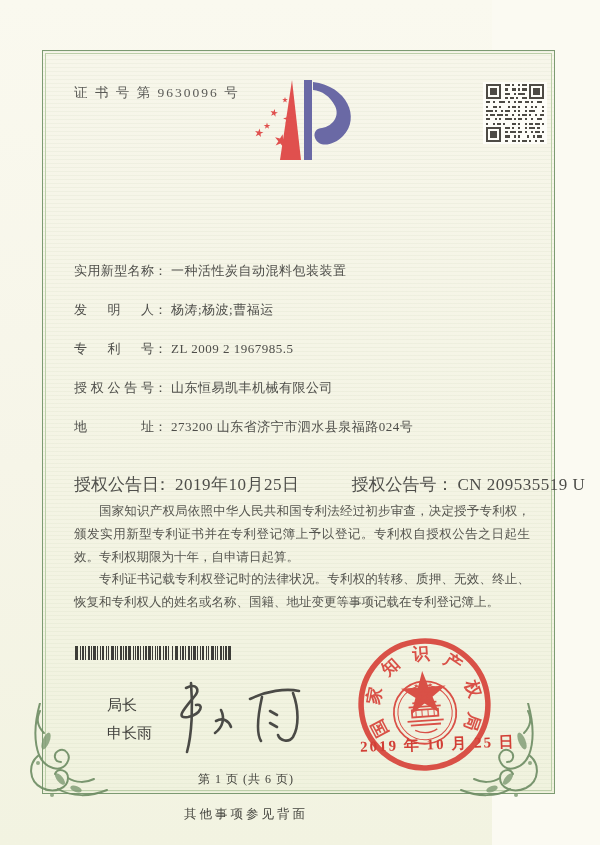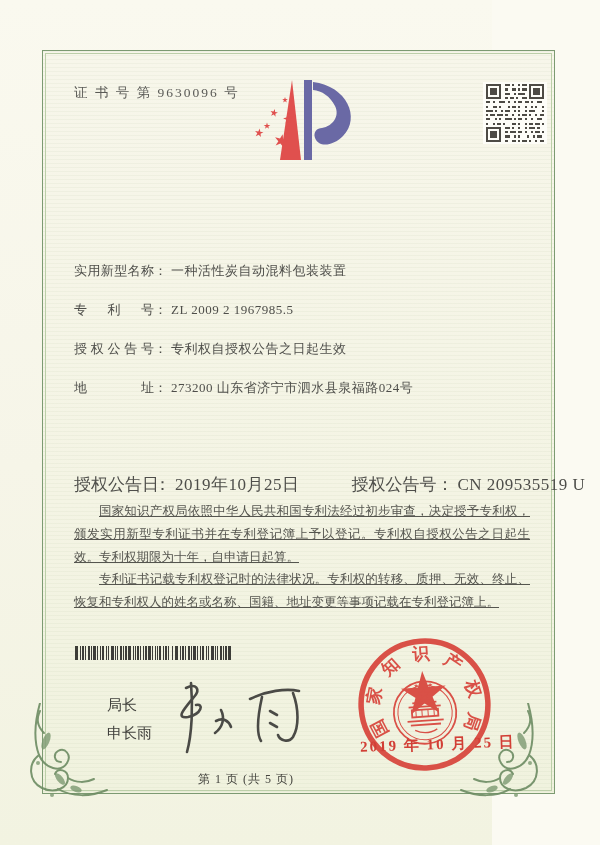--- a/index.html
+++ b/index.html
@@ -45,21 +45,20 @@
     vertical-align:top;
   }
   .fcolon{display:inline-block;margin-right:4px;}
   .fval{letter-spacing:0.5px;}
   .grant{position:absolute;left:74px;top:473px;width:470px;font-size:17px;color:#4e4e4a;white-space:nowrap;}
   .grant .pair2{margin-left:52px;}
   .paras{
     position:absolute;left:74px;top:500px;width:456px;
     font-size:12.5px;line-height:1.82;color:#55554f;
     text-align:justify;
-    text-decoration:underline;
   }
   .paras p{margin:0;text-indent:2em;}
   .barcode{position:absolute;left:75px;top:646px;width:156px;height:14px;}
   .signoff{
     position:absolute;left:75px;top:691px;
     font-size:15px;line-height:1.85;color:#3f3f3b;
     font-family:"Liberation Sans","DejaVu Sans",sans-serif;
     margin-left:32px;
   }
   .signature{position:absolute;left:158px;top:680px;width:165px;height:80px;}
@@ -137,24 +136,27 @@
       <path d="M10,27.5 h18" stroke-dasharray="1 2 2 1 1 1 2 1 1 2 1"></path>
     </g>
   </svg>
 
 
   <div class="fields">
     <div class="frow">
       <span class="flabel">实用新型名称</span><span class="fcolon">：</span><span class="fval">一种活性炭自动混料包装装置</span>
     </div>
     <div class="frow">
+      <span class="flabel">发明人</span><span class="fcolon">：</span><span class="fval">杨涛;杨波;曹福运</span>
+    </div>
+    <div class="frow">
       <span class="flabel">专利号</span><span class="fcolon">：</span><span class="fval">ZL 2009 2 1967985.5</span>
     </div>
     <div class="frow">
-      <span class="flabel">授权公告号</span><span class="fcolon">：</span><span class="fval">专利权自授权公告之日起生效</span>
+      <span class="flabel">授权公告号</span><span class="fcolon">：</span><span class="fval">山东恒易凯丰机械有限公司</span>
     </div>
     <div class="frow">
       <span class="flabel">地址</span><span class="fcolon">：</span><span class="fval">273200 山东省济宁市泗水县泉福路024号</span>
     </div>
   </div>
 
   <div class="grant">
     <span class="flabel">授权公告日</span><span class="fcolon">：</span><span class="fval">2019年10月25日</span><span class="pair2"></span><span>授权公告号</span><span class="fcolon">：</span><span class="fval">CN 209535519 U</span>
   </div>
 
@@ -245,15 +247,16 @@
     </g>
     <g fill="#7d9a72" opacity="0.8">
       <ellipse cx="38" cy="38" rx="3.5" ry="9" transform="rotate(22 38 38)"></ellipse>
       <ellipse cx="52" cy="76" rx="3" ry="7" transform="rotate(-40 52 76)"></ellipse>
       <ellipse cx="68" cy="86" rx="3" ry="6" transform="rotate(-70 68 86)"></ellipse>
       <circle cx="30" cy="60" r="2"></circle>
       <circle cx="44" cy="92" r="2"></circle>
     </g>
   </svg>
 
-  <div class="pagefoot">第 1 页 (共 5 页)</div>
+  <div class="pagefoot">第 1 页 (共 6 页)</div>
+  <div class="backnote">其他事项参见背面</div>
 
 </div>
 
 </body></html>

